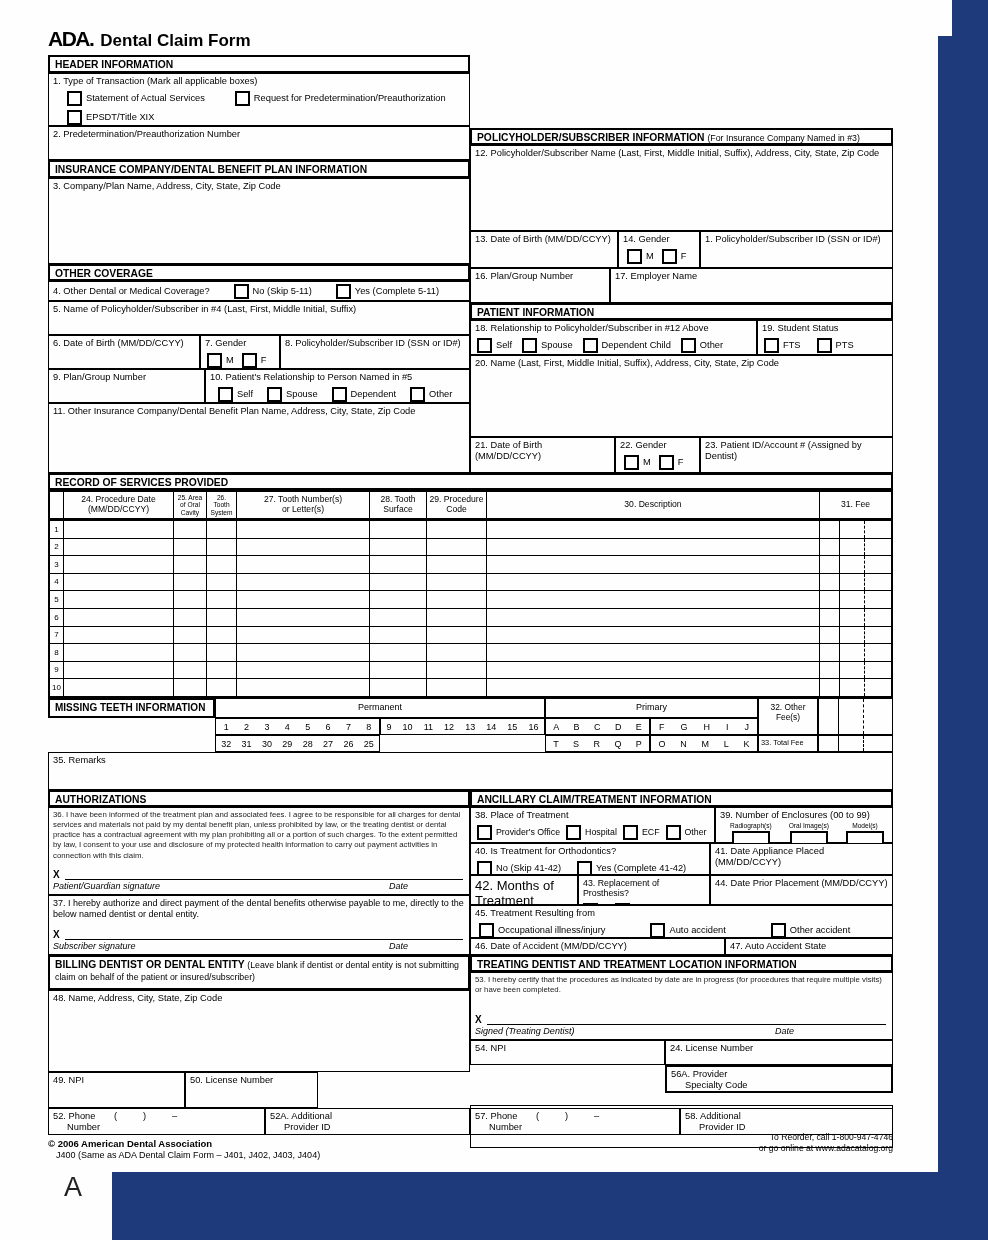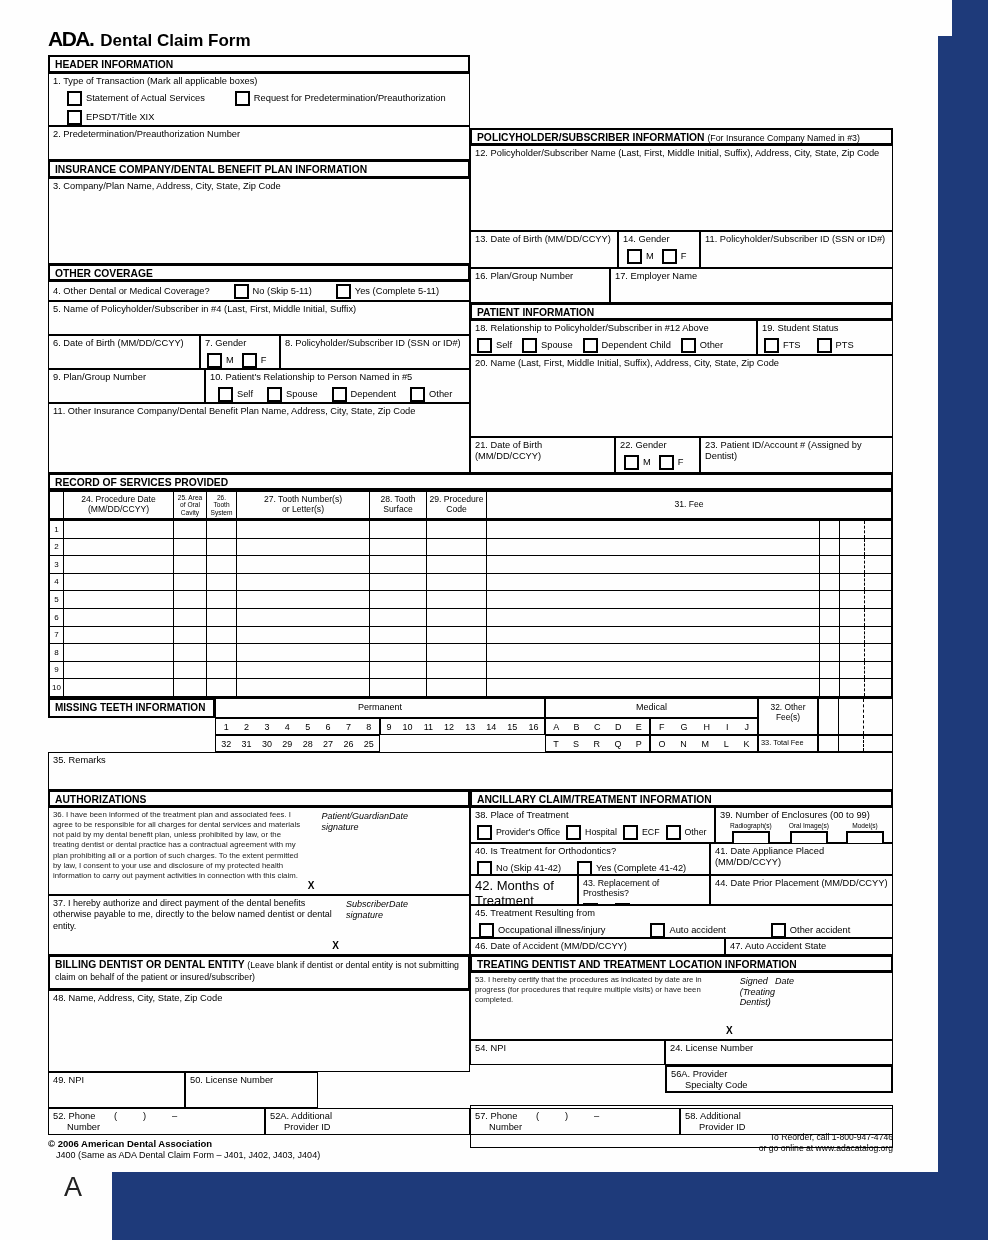--- a/index.html
+++ b/index.html
@@ -14,21 +14,21 @@
        font-weight:bold;font-size:10.3px;padding:2px 5px;line-height:1.1;}
   .note{font-weight:normal;font-size:8.8px;}
   .cb{display:inline-block;width:11px;height:11px;border:2px solid #000;background:#fff;
       vertical-align:-2px;margin-right:4px;flex:0 0 auto;}
   .orow{display:flex;align-items:center;gap:22px;margin:4px 0 0 14px;}
   .inlrow{display:flex;align-items:center;gap:24px;}
   .opt{display:inline-flex;align-items:center;white-space:nowrap;}
   .two{display:block;}
   .ind{display:block;margin-left:14px;}
   .small{font-size:7.8px;line-height:1.3;color:#222;}
-  .colflex{display:flex;flex-direction:row;height:100%;box-sizing:border-box;}
+  .colflex{display:flex;flex-direction:column;height:100%;box-sizing:border-box;}
   .xline{display:flex;align-items:flex-end;margin-top:auto;padding:0 2px 0 0;}
   .xline .x{font-size:10px;font-weight:bold;margin-right:5px;}
   .xline .rule{flex:1;border-bottom:1.5px solid #000;height:9px;}
   .sigrow{display:flex;font-size:9px;padding:1px 2px 0 0;font-style:italic;}
   .sigrow .date{margin-left:auto;margin-right:55px;}
   .sigrow .date2{margin-left:auto;margin-right:92px;}
   
   .svc{position:absolute;left:48px;top:490px;width:845px;height:208px;box-sizing:border-box;
        border:2px solid #000;background:#fefefe;display:flex;flex-direction:column;}
   .svc-hrow{display:flex;height:28px;border-bottom:2px solid #000;box-sizing:border-box;
@@ -165,21 +165,21 @@
       <span class="opt">
           <span class="cb"></span>
           <span>M</span>
         </span>
       <span class="opt">
           <span class="cb"></span>
           <span>F</span>
         </span>
     </div>
   </div>
-  <div class="b" style="left:700px;top:231px;width:193px;height:37px;">11. Policyholder/Subscriber ID (SSN or ID#)</div>
+  <div class="b" style="left:700px;top:231px;width:193px;height:37px;">1. Policyholder/Subscriber ID (SSN or ID#)</div>
   <div class="b" style="left:470px;top:268px;width:140px;height:35px;">16. Plan/Group Number</div>
   <div class="b" style="left:610px;top:268px;width:283px;height:35px;">17. Employer Name</div>
 
   <div class="hdr" style="left:470px;top:303px;width:423px;height:17px;">PATIENT INFORMATION</div>
   <div class="b" style="left:470px;top:320px;width:287px;height:35px;">
     <span>18. Relationship to Policyholder/Subscriber in #12 Above</span>
     <div class="orow" style="gap:10px;margin-left:2px;">
       <span class="opt">
           <span class="cb"></span>
           <span>Self</span>
@@ -251,20 +251,23 @@
           <span>or Letter(s)</span>
         </div>
       <div class="sc w5">
           <span>28. Tooth</span>
           <span>Surface</span>
         </div>
       <div class="sc w6">
           <span>29. Procedure</span>
           <span>Code</span>
         </div>
+      <div class="sc w7">
+          <span>30. Description</span>
+        </div>
       <div class="sc w8">
           <span>31. Fee</span>
         </div>
     </div>
     <div class="svc-row">
         <div class="sc w0 rownum">1</div>
         <div class="sc w1"></div>
         <div class="sc w2"></div>
         <div class="sc w3"></div>
         <div class="sc w4"></div>
@@ -399,21 +402,21 @@
         <div class="sc w7"></div>
         <div class="sc w8">
           <i class="fs"></i>
           <i class="fd"></i>
         </div>
       </div>
   </div>
 
   <div class="hdr" style="left:48px;top:698px;width:167px;height:20px;font-size:10px;">MISSING TEETH INFORMATION</div>
   <div class="thead" style="left:215px;top:698px;width:330px;height:20px;">Permanent</div>
-  <div class="thead" style="left:545px;top:698px;width:213px;height:20px;">Medical</div>
+  <div class="thead" style="left:545px;top:698px;width:213px;height:20px;">Primary</div>
   <div class="b" style="left:758px;top:698px;width:60px;height:37px;font-size:8.4px;text-align:center;padding-top:4px;">
     <span class="two">32. Other</span>
     <span class="two">Fee(s)</span>
   </div>
   <div class="feecell" style="left:818px;top:698px;width:75px;height:37px;">
       <i class="fs"></i>
       <i class="fd"></i>
     </div>
   <div class="tg" style="left:215px;top:718px;width:165px;height:17px;">
       <span>1</span>

